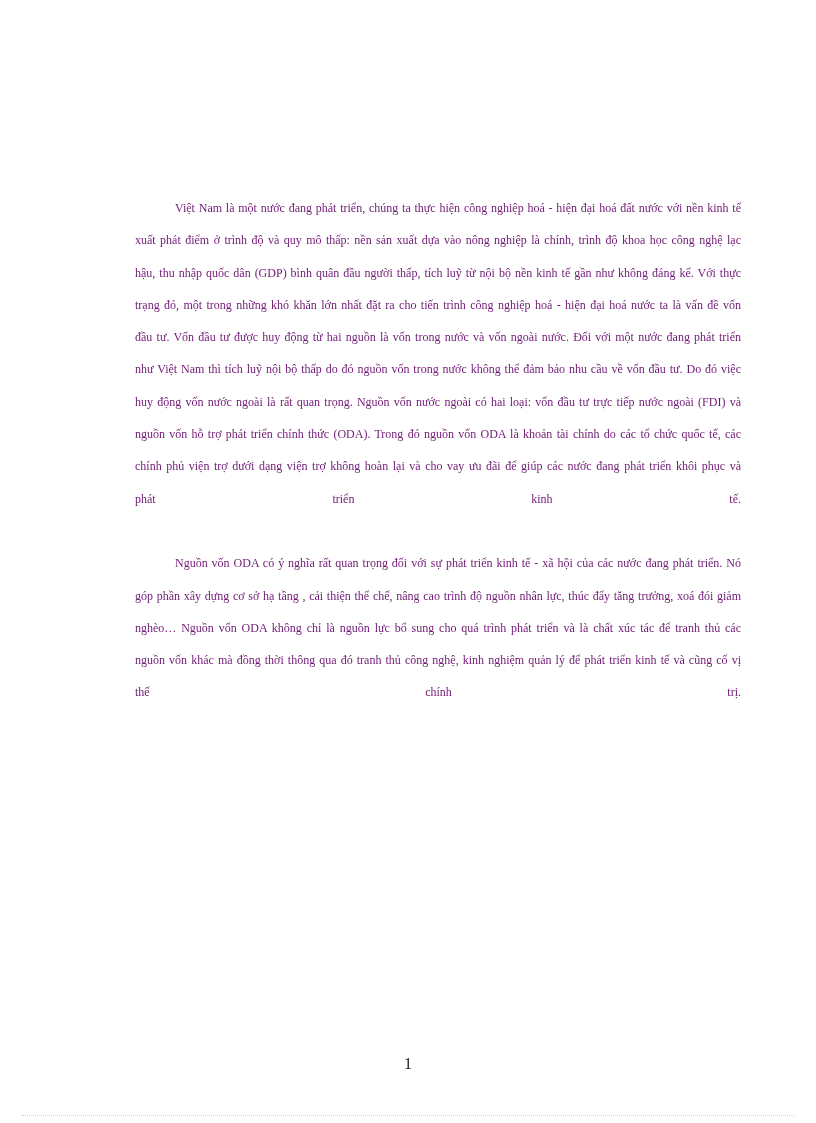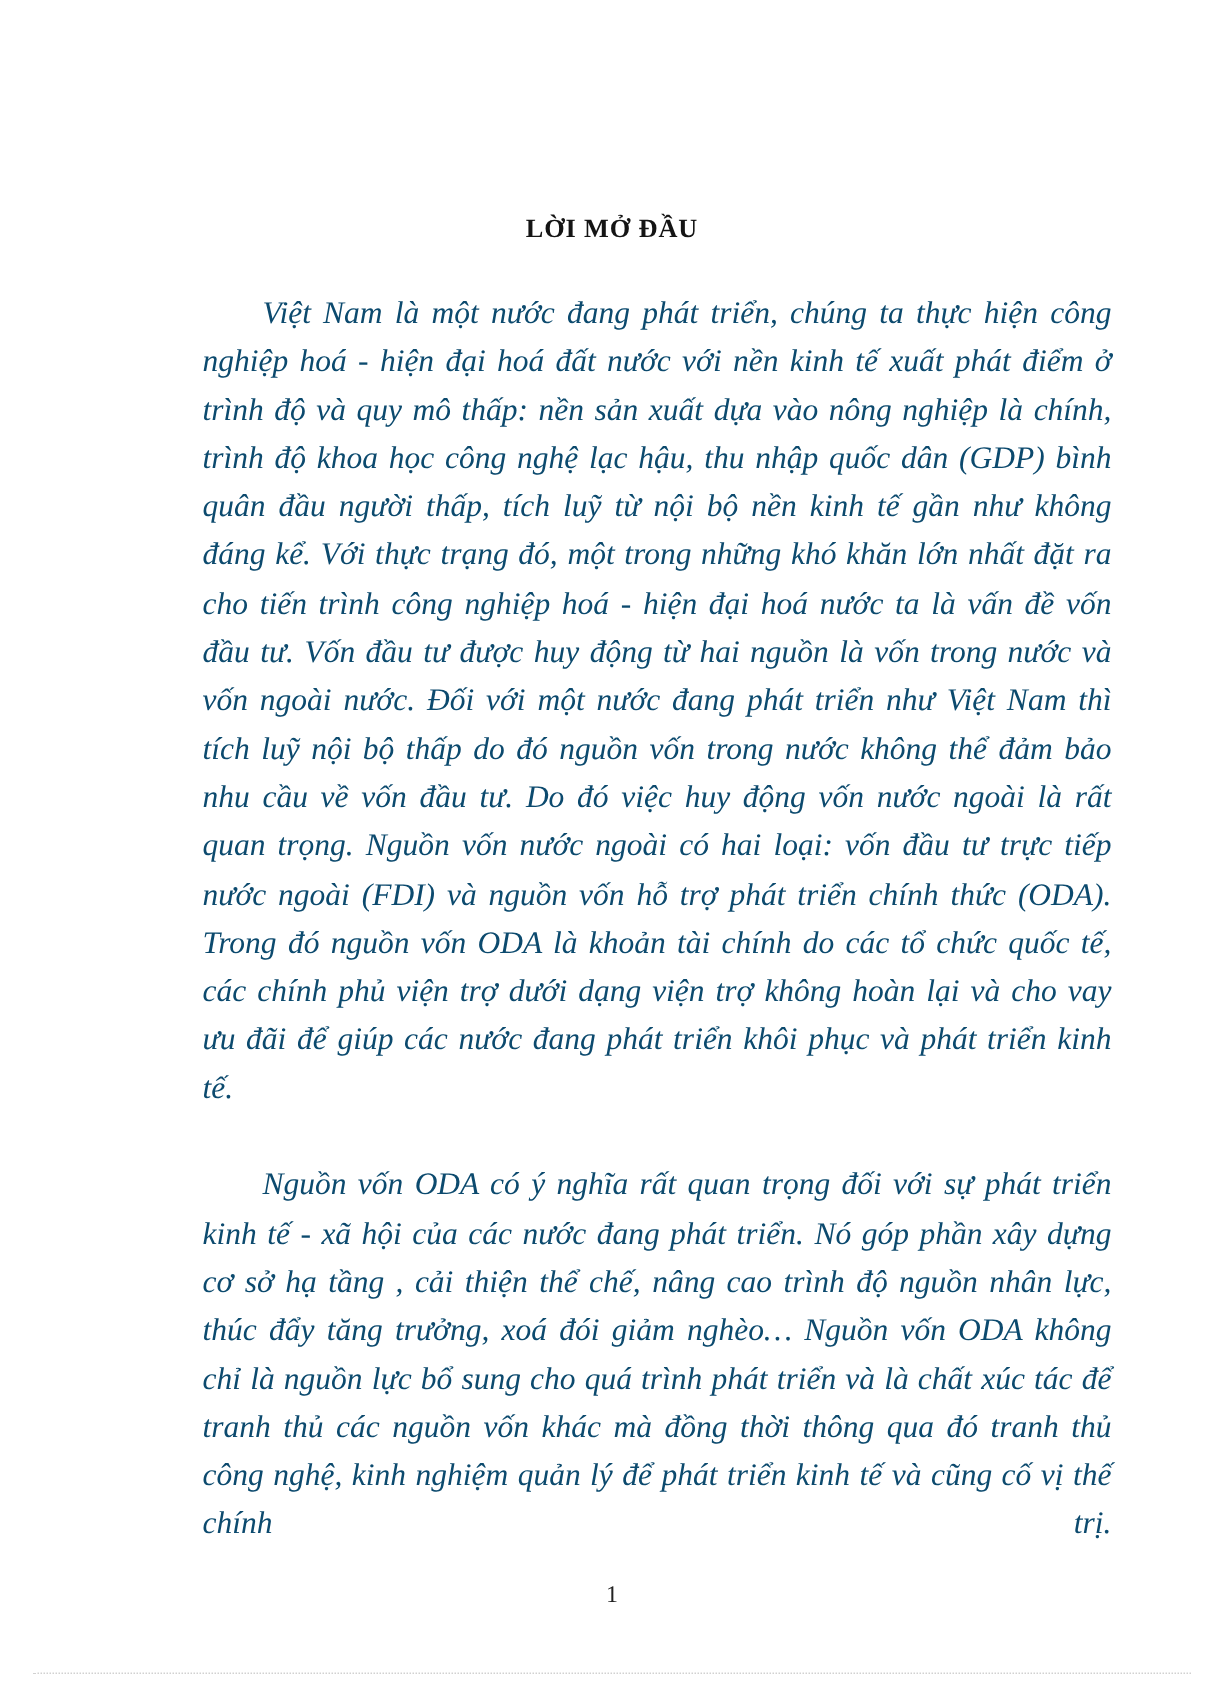--- a/index.html
+++ b/index.html
@@ -39,26 +39,25 @@
     position: absolute;
     top: 192px;
     left: 135px;
     width: 606px;
   }
 
   .para {
     margin: 0;
     text-align: justify;
     text-justify: inter-word;
-    font-size: 21px;
+    font-size: 12px;
     line-height: 32.3px;
     text-indent: 40px;
-    color: #0c4a6e;
+    color: #701a75;
     word-spacing: 0.6px;
-    font-style: italic;
     -webkit-font-smoothing: none;
   }
 
   
   .para::after {
     content: "";
     display: inline-block;
     width: 100%;
   }
 
@@ -82,21 +81,20 @@
     height: 1px;
     border-top: 1px dotted #c9c9c9;
     opacity: 0.85;
   }
 </style>
 </head>
 <body>
 
 <div class="page">
 
-  <h1 class="doc-title">LỜI MỞ ĐẦU</h1>
 
   <div class="body-block">
     <p class="para">Việt Nam là một nước đang phát triển, chúng ta thực hiện công nghiệp hoá - hiện đại hoá đất nước với nền kinh tế xuất phát điểm ở trình độ và quy mô thấp: nền sản xuất dựa vào nông nghiệp là chính, trình độ khoa học công nghệ lạc hậu, thu nhập quốc dân (GDP) bình quân đầu người thấp, tích luỹ từ nội bộ nền kinh tế gần như không đáng kể. Với thực trạng đó, một trong những khó khăn lớn nhất đặt ra cho tiến trình công nghiệp hoá - hiện đại hoá nước ta là vấn đề vốn đầu tư. Vốn đầu tư được huy động từ hai nguồn là vốn trong nước và vốn ngoài nước. Đối với một nước đang phát triển như Việt Nam thì tích luỹ nội bộ thấp do đó nguồn vốn trong nước không thể đảm bảo nhu cầu về vốn đầu tư. Do đó việc huy động vốn nước ngoài là rất quan trọng. Nguồn vốn nước ngoài có hai loại: vốn đầu tư trực tiếp nước ngoài (FDI) và nguồn vốn hỗ trợ phát triển chính thức (ODA). Trong đó nguồn vốn ODA là khoản tài chính do các tổ chức quốc tế, các chính phủ viện trợ dưới dạng viện trợ không hoàn lại và cho vay ưu đãi để giúp các nước đang phát triển khôi phục và phát triển kinh tế.</p>
     <p class="para">Nguồn vốn ODA có ý nghĩa rất quan trọng đối với sự phát triển kinh tế - xã hội của các nước đang phát triển. Nó góp phần xây dựng cơ sở hạ tầng , cải thiện thể chế, nâng cao trình độ nguồn nhân lực, thúc đẩy tăng trưởng, xoá đói giảm nghèo… Nguồn vốn ODA không chỉ là nguồn lực bổ sung cho quá trình phát triển và là chất xúc tác để tranh thủ các nguồn vốn khác mà đồng thời thông qua đó tranh thủ công nghệ, kinh nghiệm quản lý để phát triển kinh tế và cũng cố vị thế chính trị.</p>
   </div>
 
   <div class="page-number">1</div>
 
   <div class="scan-dotted-rule"></div>
 

